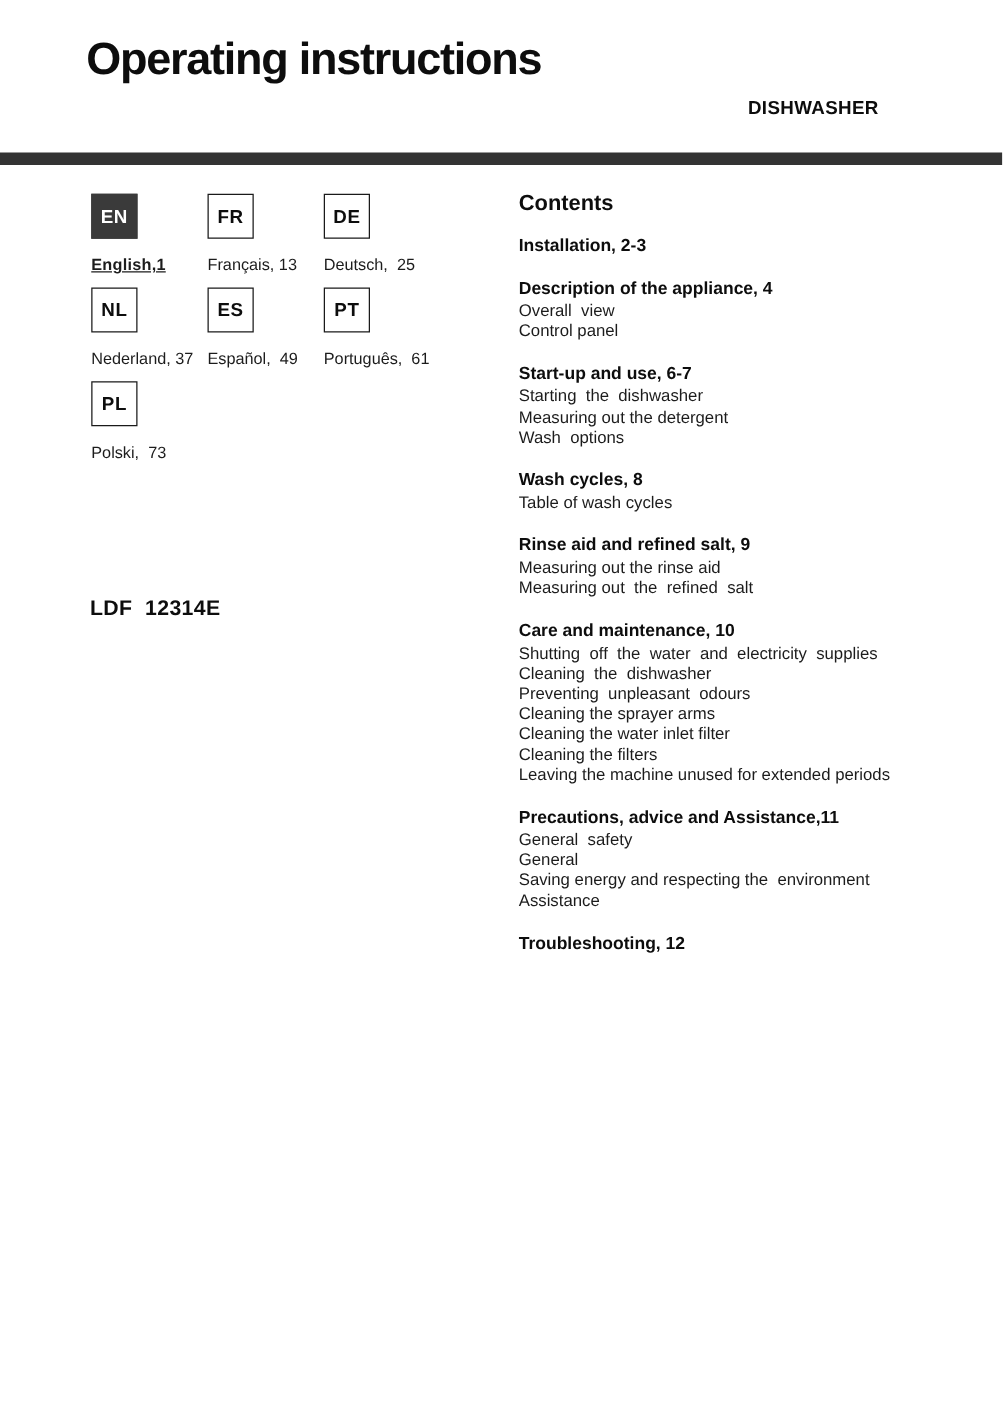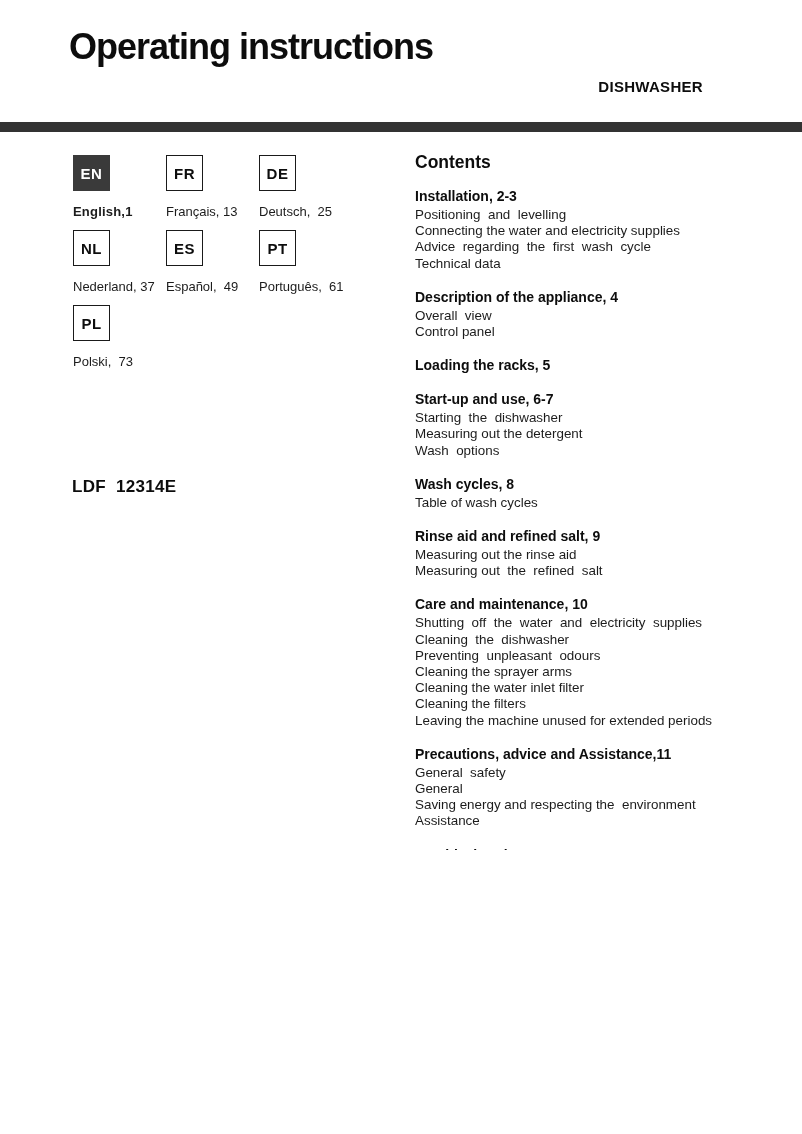--- a/index.html
+++ b/index.html
@@ -73,21 +73,21 @@
     background: #3a3a3a;
     border-color: #3a3a3a;
     color: #ffffff;
   }
   .lang-label {
     margin-top: 13px;
     font-size: 13px;
     color: #1c1c1c;
     white-space: pre;
   }
-  .lang-label.bold { font-weight: 700; letter-spacing: 0.2px; }
+  .lang-label.bold { font-weight: 700; letter-spacing: 0.2px; text-decoration: underline; }
   .model {
     position: absolute;
     left: 72px;
     top: 477px;
     font-size: 17px;
     font-weight: 700;
     letter-spacing: 0.3px;
     white-space: pre;
     color: #0d0d0d;
   }
@@ -166,38 +166,31 @@
   </div>
 </div>
 
   <div class="model">LDF  12314E</div>
 
   <div class="contents">
     <div class="contents-heading">Contents</div>
     <div id="sections">
   <div class="toc-section">
     <div class="toc-section-title">Installation, 2-3</div>
-    <ul class="toc-items">
-            <li class="toc-item">Positioning  and  levelling</li>
-            <li class="toc-item">Connecting the water and electricity supplies</li>
-            <li class="toc-item">Advice  regarding  the  first  wash  cycle</li>
-            <li class="toc-item">Technical data</li>
-          </ul>
   </div>
 
   <div class="toc-section">
     <div class="toc-section-title">Description of the appliance, 4</div>
     <ul class="toc-items">
             <li class="toc-item">Overall  view</li>
             <li class="toc-item">Control panel</li>
           </ul>
   </div>
 
   <div class="toc-section">
-    <div class="toc-section-title">Loading the racks, 5</div>
   </div>
 
   <div class="toc-section">
     <div class="toc-section-title">Start-up and use, 6-7</div>
     <ul class="toc-items">
             <li class="toc-item">Starting  the  dishwasher</li>
             <li class="toc-item">Measuring out the detergent</li>
             <li class="toc-item">Wash  options</li>
           </ul>
   </div>

